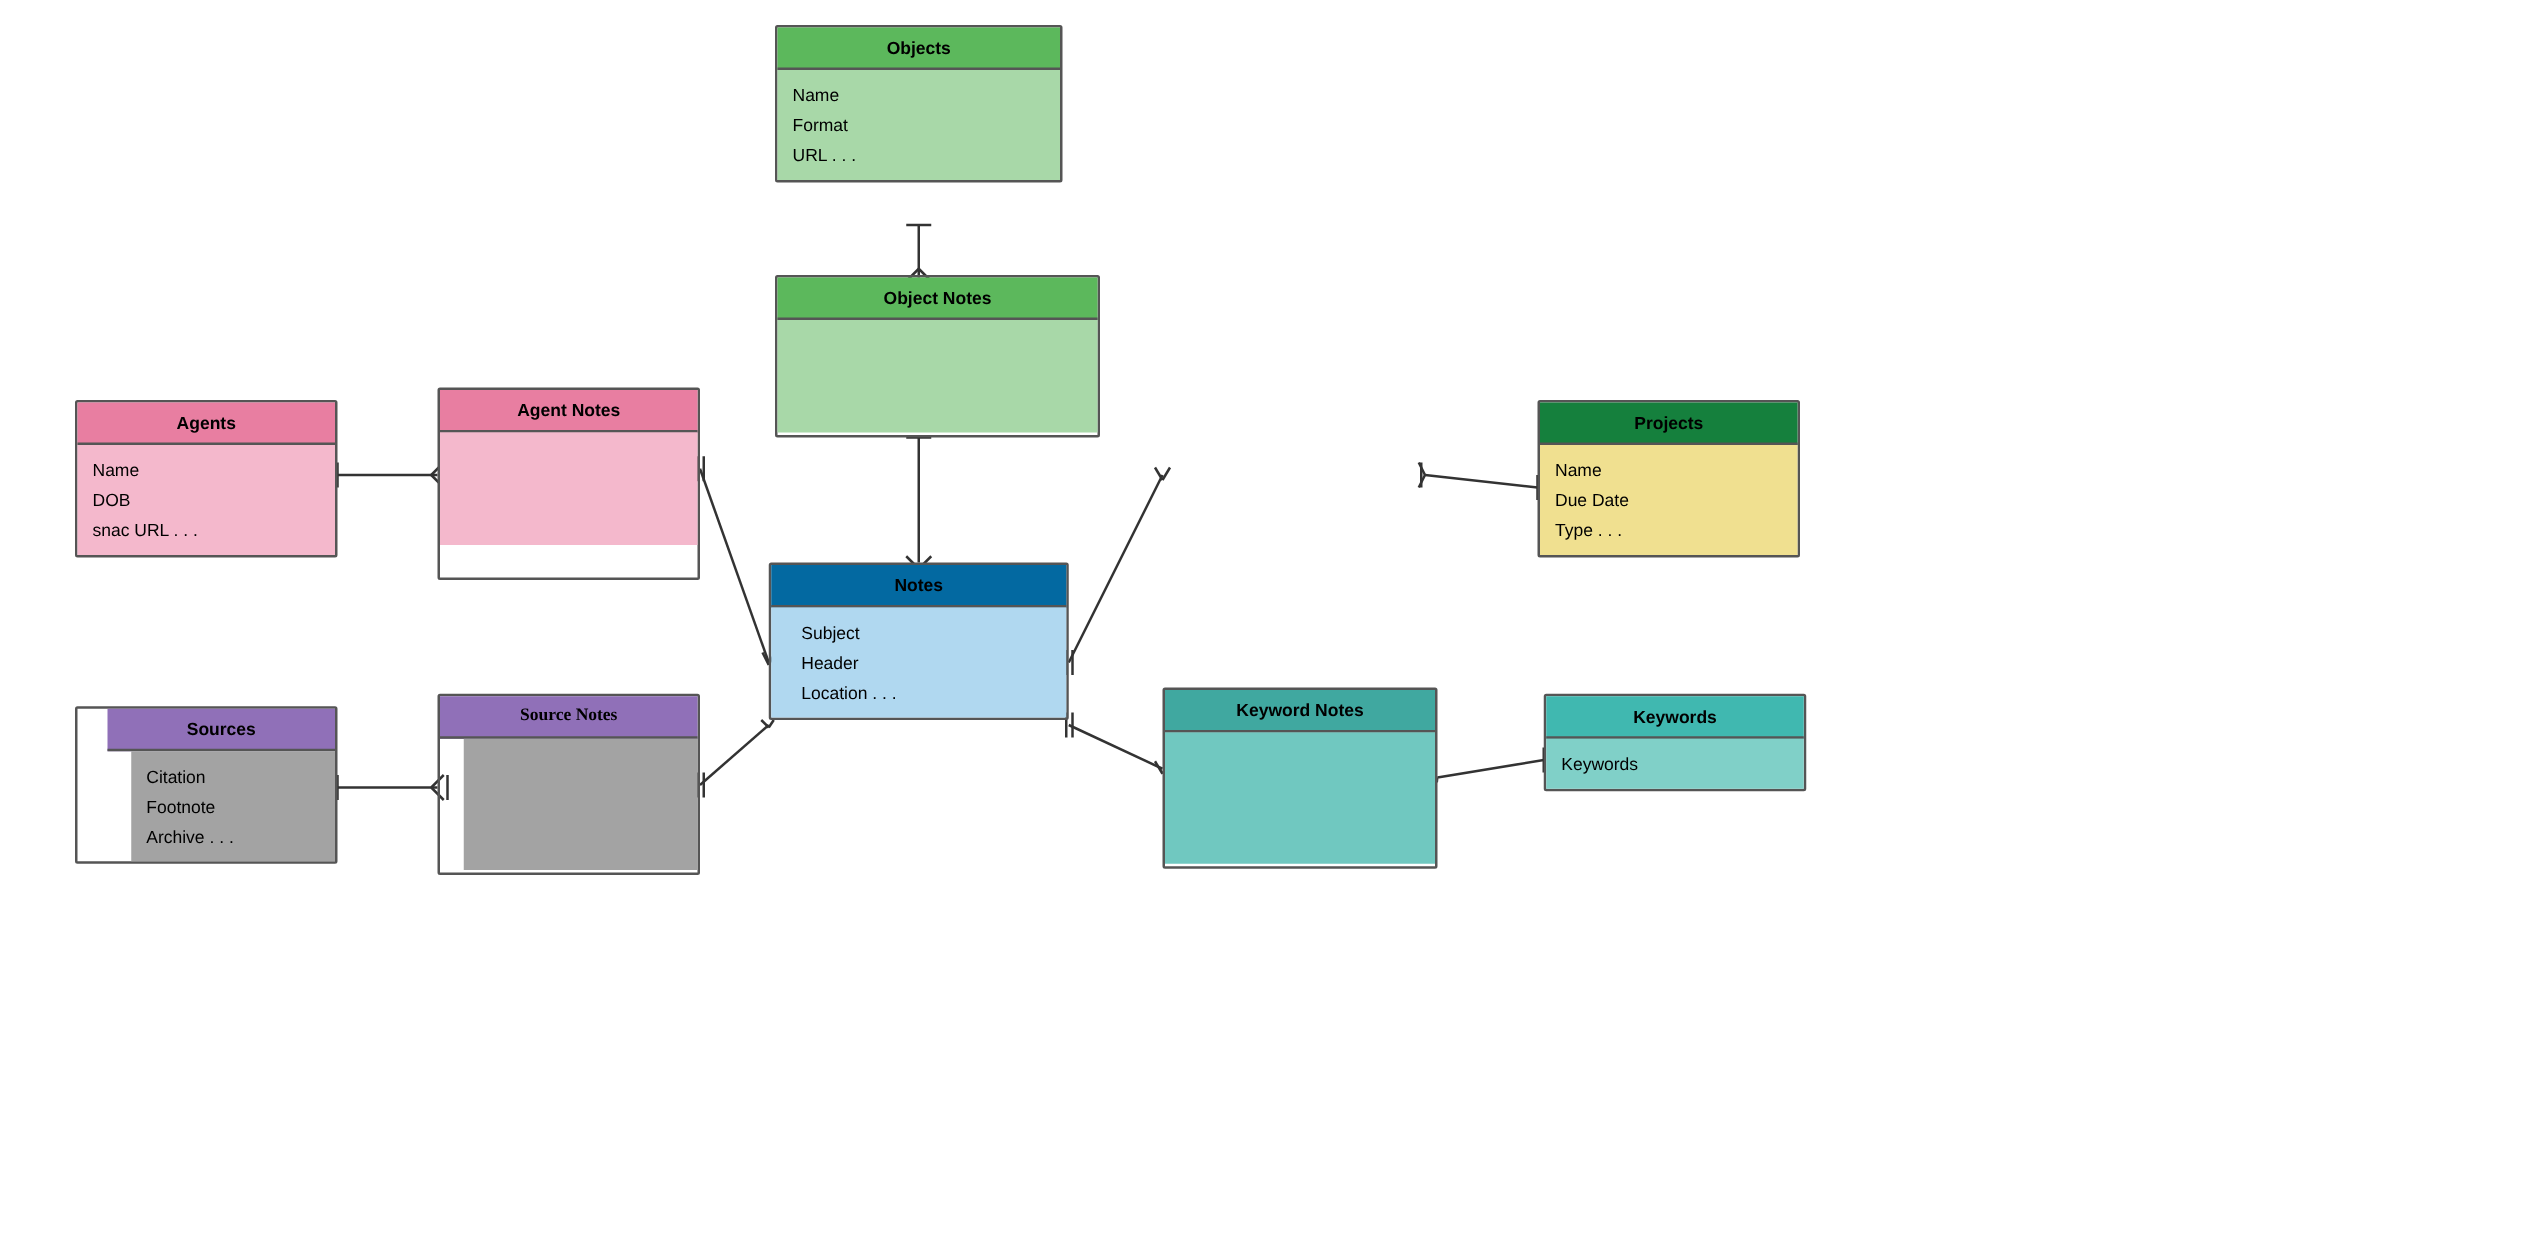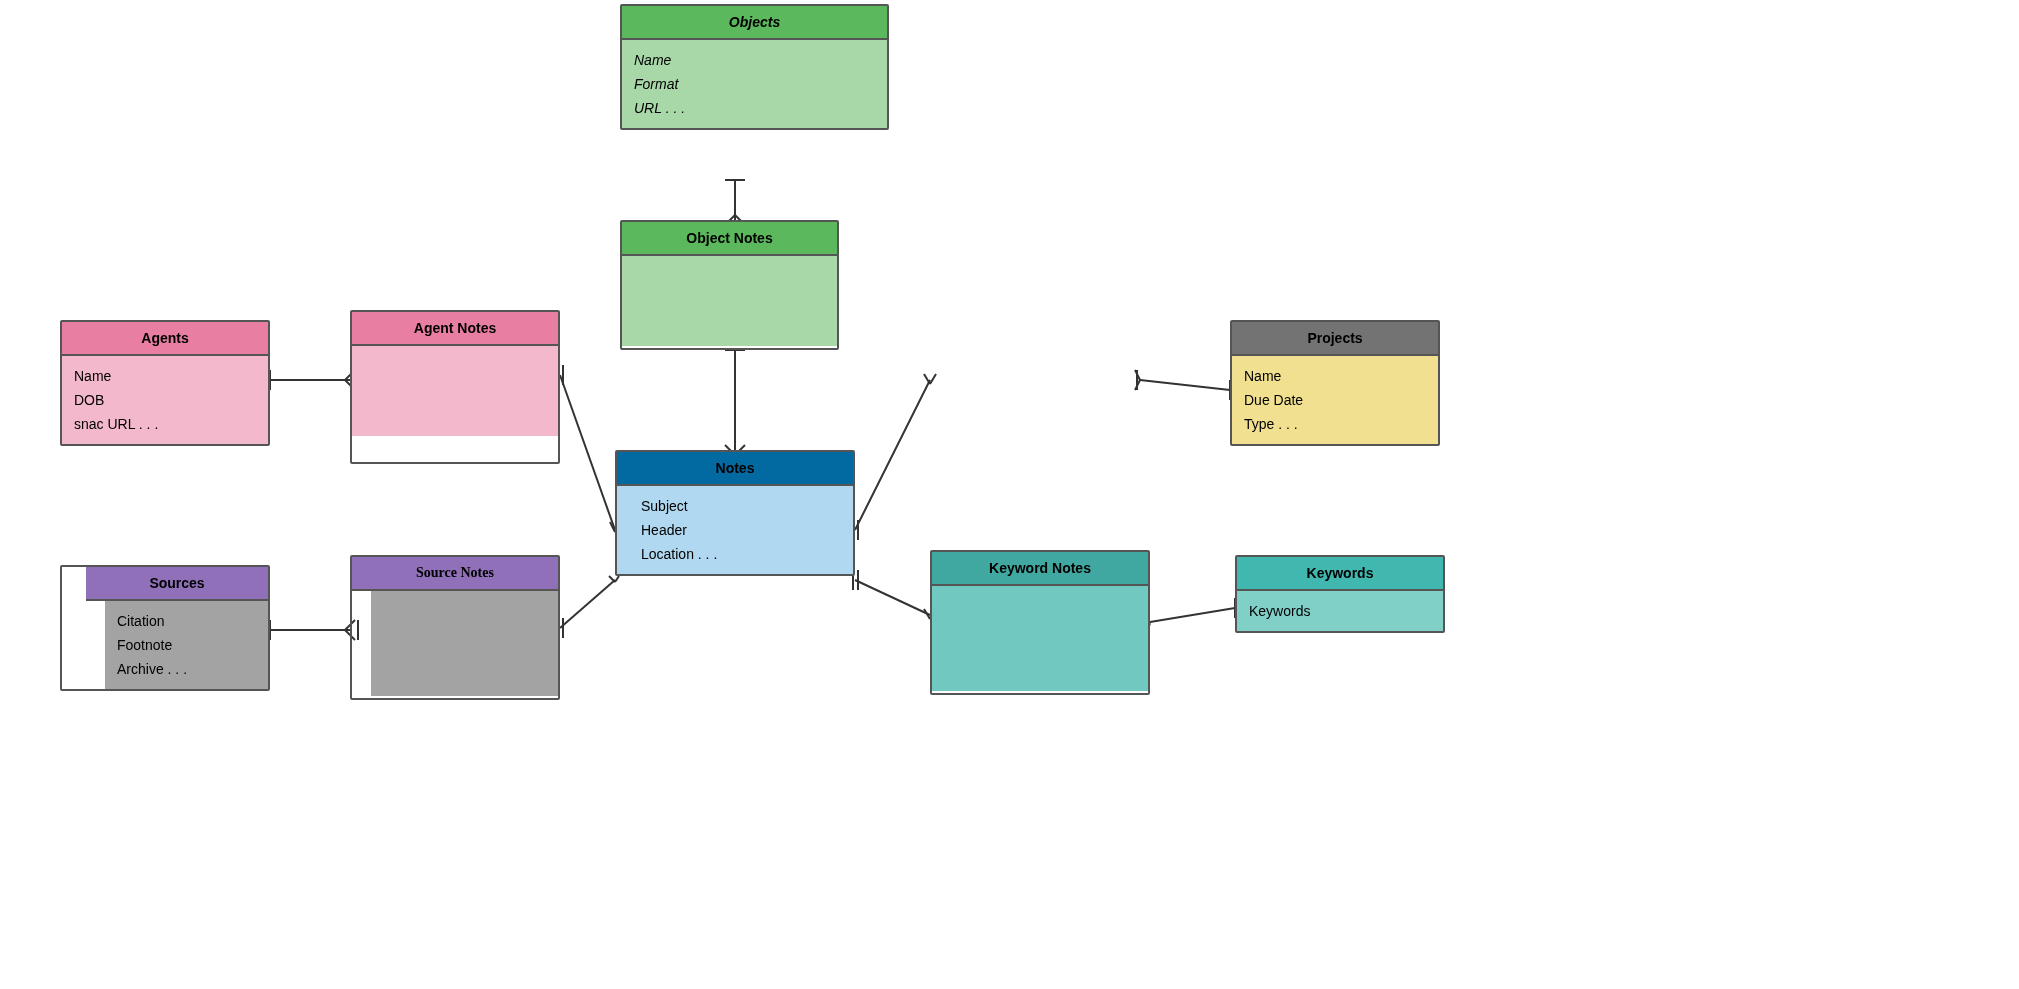--- a/index.html
+++ b/index.html
@@ -46,21 +46,21 @@
     .green-entity .entity-header { background: #5cb85c; border-bottom-color: #555; }
     .green-entity .entity-body { background: #a8d8a8; }
     .green-entity { border-color: #555; }
 
     .pink-entity .entity-header { background: #e87ea1; }
     .pink-entity .entity-body { background: #f4b8cc; }
 
     .orange-entity .entity-header { background: #f0a030; }
     .orange-entity .entity-body { background: #f5c878; }
 
-    .yellow-entity .entity-header { background: #737373; }
+    .yellow-entity .entity-header { background: #15803d; }
     .yellow-entity .entity-body { background: #f0e090; }
 
     .blue-entity .entity-header { background: #0369a1; }
     .blue-entity .entity-body { background: #b0d8f0; padding-left: 24px; }
 
     .purple-entity .entity-header { background: #9070b8; }
     .purple-entity .entity-body { background: #a3a3a3; margin-left: 19px; }
 
     .teal-entity .entity-header { background: #40a8a0; }
     .teal-entity .entity-body { background: #70c8c0; }
@@ -150,30 +150,30 @@
 
     <line x1="1150" y1="622" x2="1235" y2="608" stroke="#333" stroke-width="2"></line>
 
     <line x1="1145" y1="614" x2="1150" y2="624" stroke="#333" stroke-width="2"></line>
     <line x1="1145" y1="632" x2="1150" y2="624" stroke="#333" stroke-width="2"></line>
     <line x1="1147" y1="612" x2="1147" y2="634" stroke="#333" stroke-width="2"></line>
 
     <line x1="1235" y1="598" x2="1235" y2="618" stroke="#333" stroke-width="2"></line>
   </svg>
 
-  <div class="entity-box green-entity" style="left:620px;top:4px;width:269px;font-style:italic;">
+  <div class="entity-box green-entity" style="left:620px;top:20px;width:230px;">
     <div class="entity-header">Objects</div>
     <div class="entity-body">
       <div class="field">Name</div>
       <div class="field">Format</div>
       <div class="field">URL . . .</div>
     </div>
   </div>
 
-  <div class="entity-box green-entity" style="left:620px;top:220px;width:219px;height:130px;">
+  <div class="entity-box green-entity" style="left:620px;top:220px;width:260px;height:130px;">
     <div class="entity-header">Object Notes</div>
     <div class="entity-body" style="height:90px;"></div>
   </div>
 
   <div class="entity-box pink-entity" style="left:60px;top:320px;width:210px;">
     <div class="entity-header">Agents</div>
     <div class="entity-body">
       <div class="field">Name</div>
       <div class="field">DOB</div>
       <div class="field">snac URL . . .</div>

